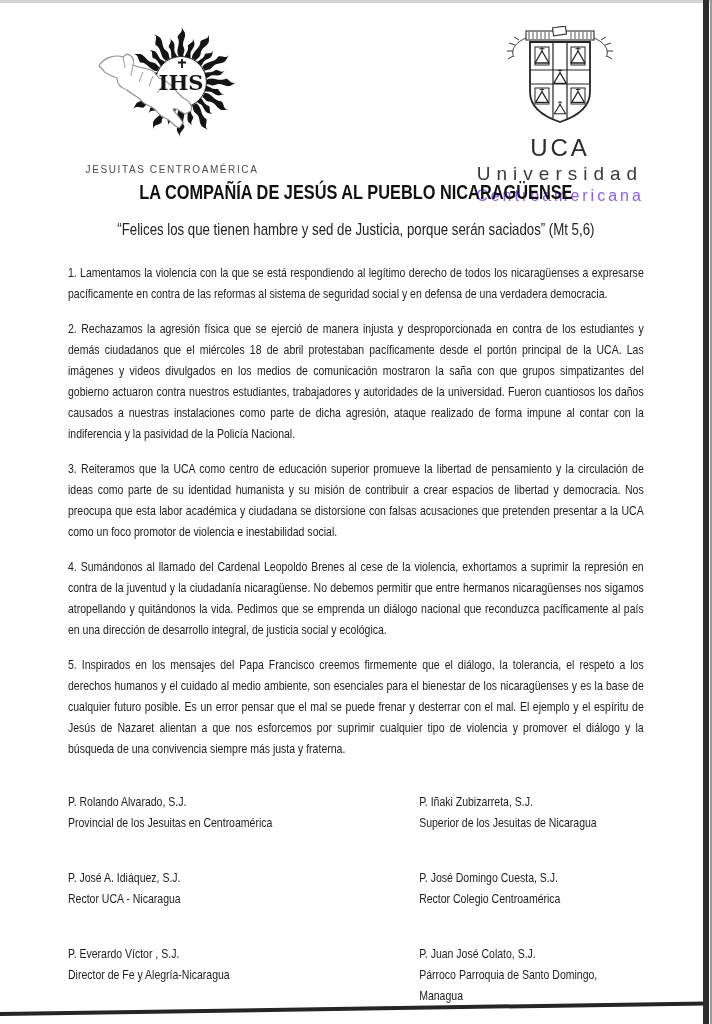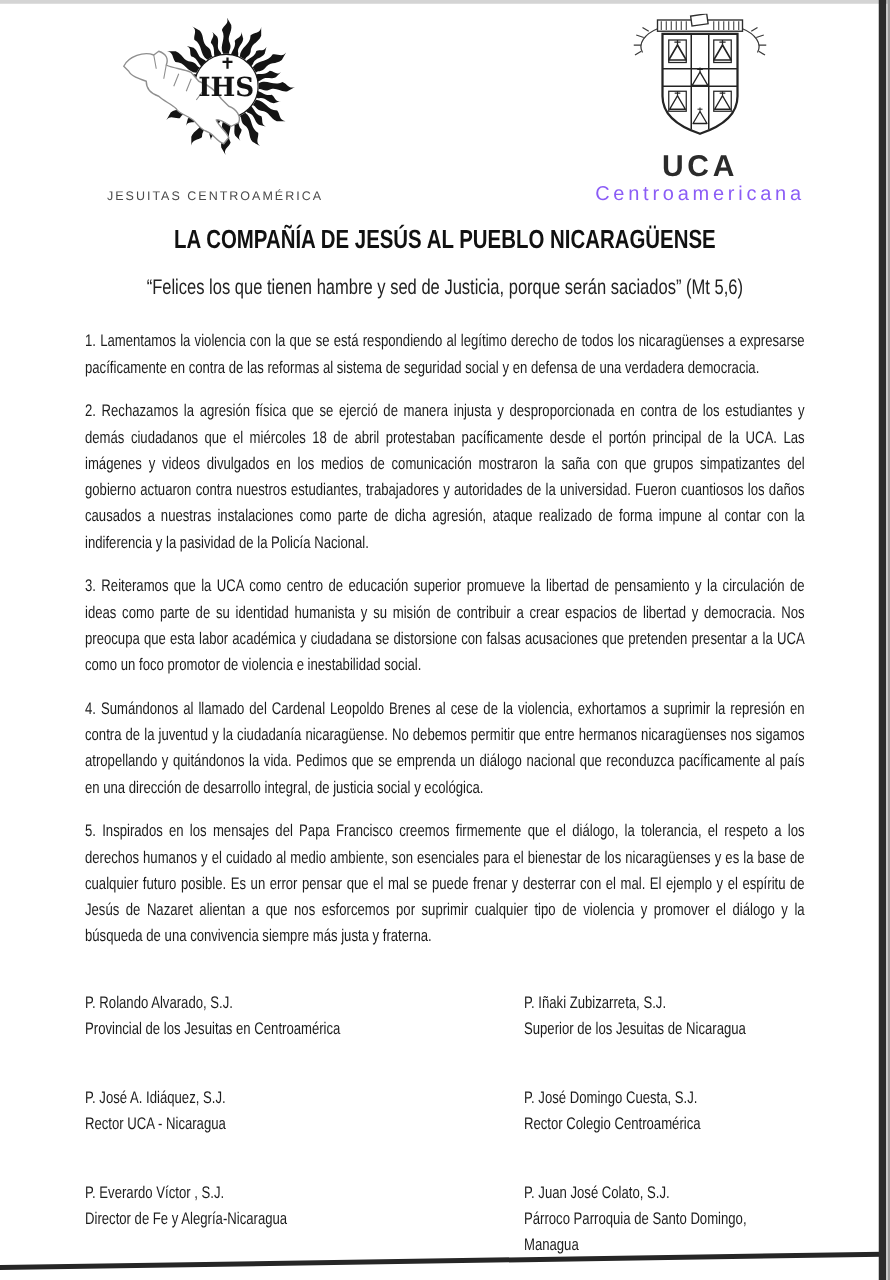--- a/index.html
+++ b/index.html
@@ -13,27 +13,27 @@
     box-sizing:border-box;
   }
   
   .edge-top{position:absolute;top:0;left:0;right:0;height:3px;background:#d4d4d4;}
   .edge-right{position:absolute;top:0;bottom:0;right:3px;width:6px;background:#2c2c2c;}
   .edge-right-outer{position:absolute;top:0;bottom:0;right:0;width:2px;background:#9a9a9a;}
   .edge-bottom{position:absolute;left:-4px;right:6px;bottom:8px;height:4px;background:#262626;
     transform:rotate(-0.85deg);transform-origin:left center;}
 
   
-  .header{display:flex;justify-content:space-between;align-items:center;
+  .header{display:flex;justify-content:space-between;align-items:flex-start;
     padding:24px 46px 0 72px;height:150px;box-sizing:border-box;}
   .logo-left{width:200px;text-align:center;}
   .logo-left .caption{font-size:10px;letter-spacing:1.6px;color:#4a4a4a;margin-top:14px;
     font-weight:400;}
   .logo-right{width:212px;text-align:center;padding-top:2px;}
-  .uca-acronym{font-size:24px;font-weight:700;letter-spacing:3px;color:#2b2b2b;line-height:1;margin-top:2px;}
+  .uca-acronym{font-size:24px;font-weight:400;letter-spacing:3px;color:#2b2b2b;line-height:1;margin-top:2px;}
   .uca-line1{font-size:19px;letter-spacing:6px;color:#3a3a3a;line-height:1.2;margin-top:3px;}
   .uca-line2{font-size:16px;letter-spacing:3px;color:#8b5cf6;line-height:1.2;}
 
   
   .content{
     width:740px;
     margin-left:68px;
     transform:scaleX(0.778);
     transform-origin:top left;
   }
@@ -157,20 +157,21 @@
         </g>
 
         <use href="#vol" transform="translate(43,31)"></use>
         <use href="#vol" transform="translate(79,31)"></use>
         <use href="#vol" transform="translate(61,52) scale(0.9)"></use>
         <use href="#vol" transform="translate(43,71) scale(0.9)"></use>
         <use href="#vol" transform="translate(79,71) scale(0.9)"></use>
         <use href="#vol" transform="translate(61,83) scale(0.8)"></use>
       </svg>
       <div class="uca-acronym">UCA</div>
+      <div class="uca-line1">Universidad</div>
       <div class="uca-line2">Centroamericana</div>
     </div>
   </div>
 
   <div class="content">
 
     <div class="title">LA COMPAÑÍA DE JESÚS AL PUEBLO NICARAGÜENSE</div>
 
     <div class="subtitle">“Felices los que tienen hambre y sed de Justicia, porque serán saciados” (Mt 5,6)</div>
 

